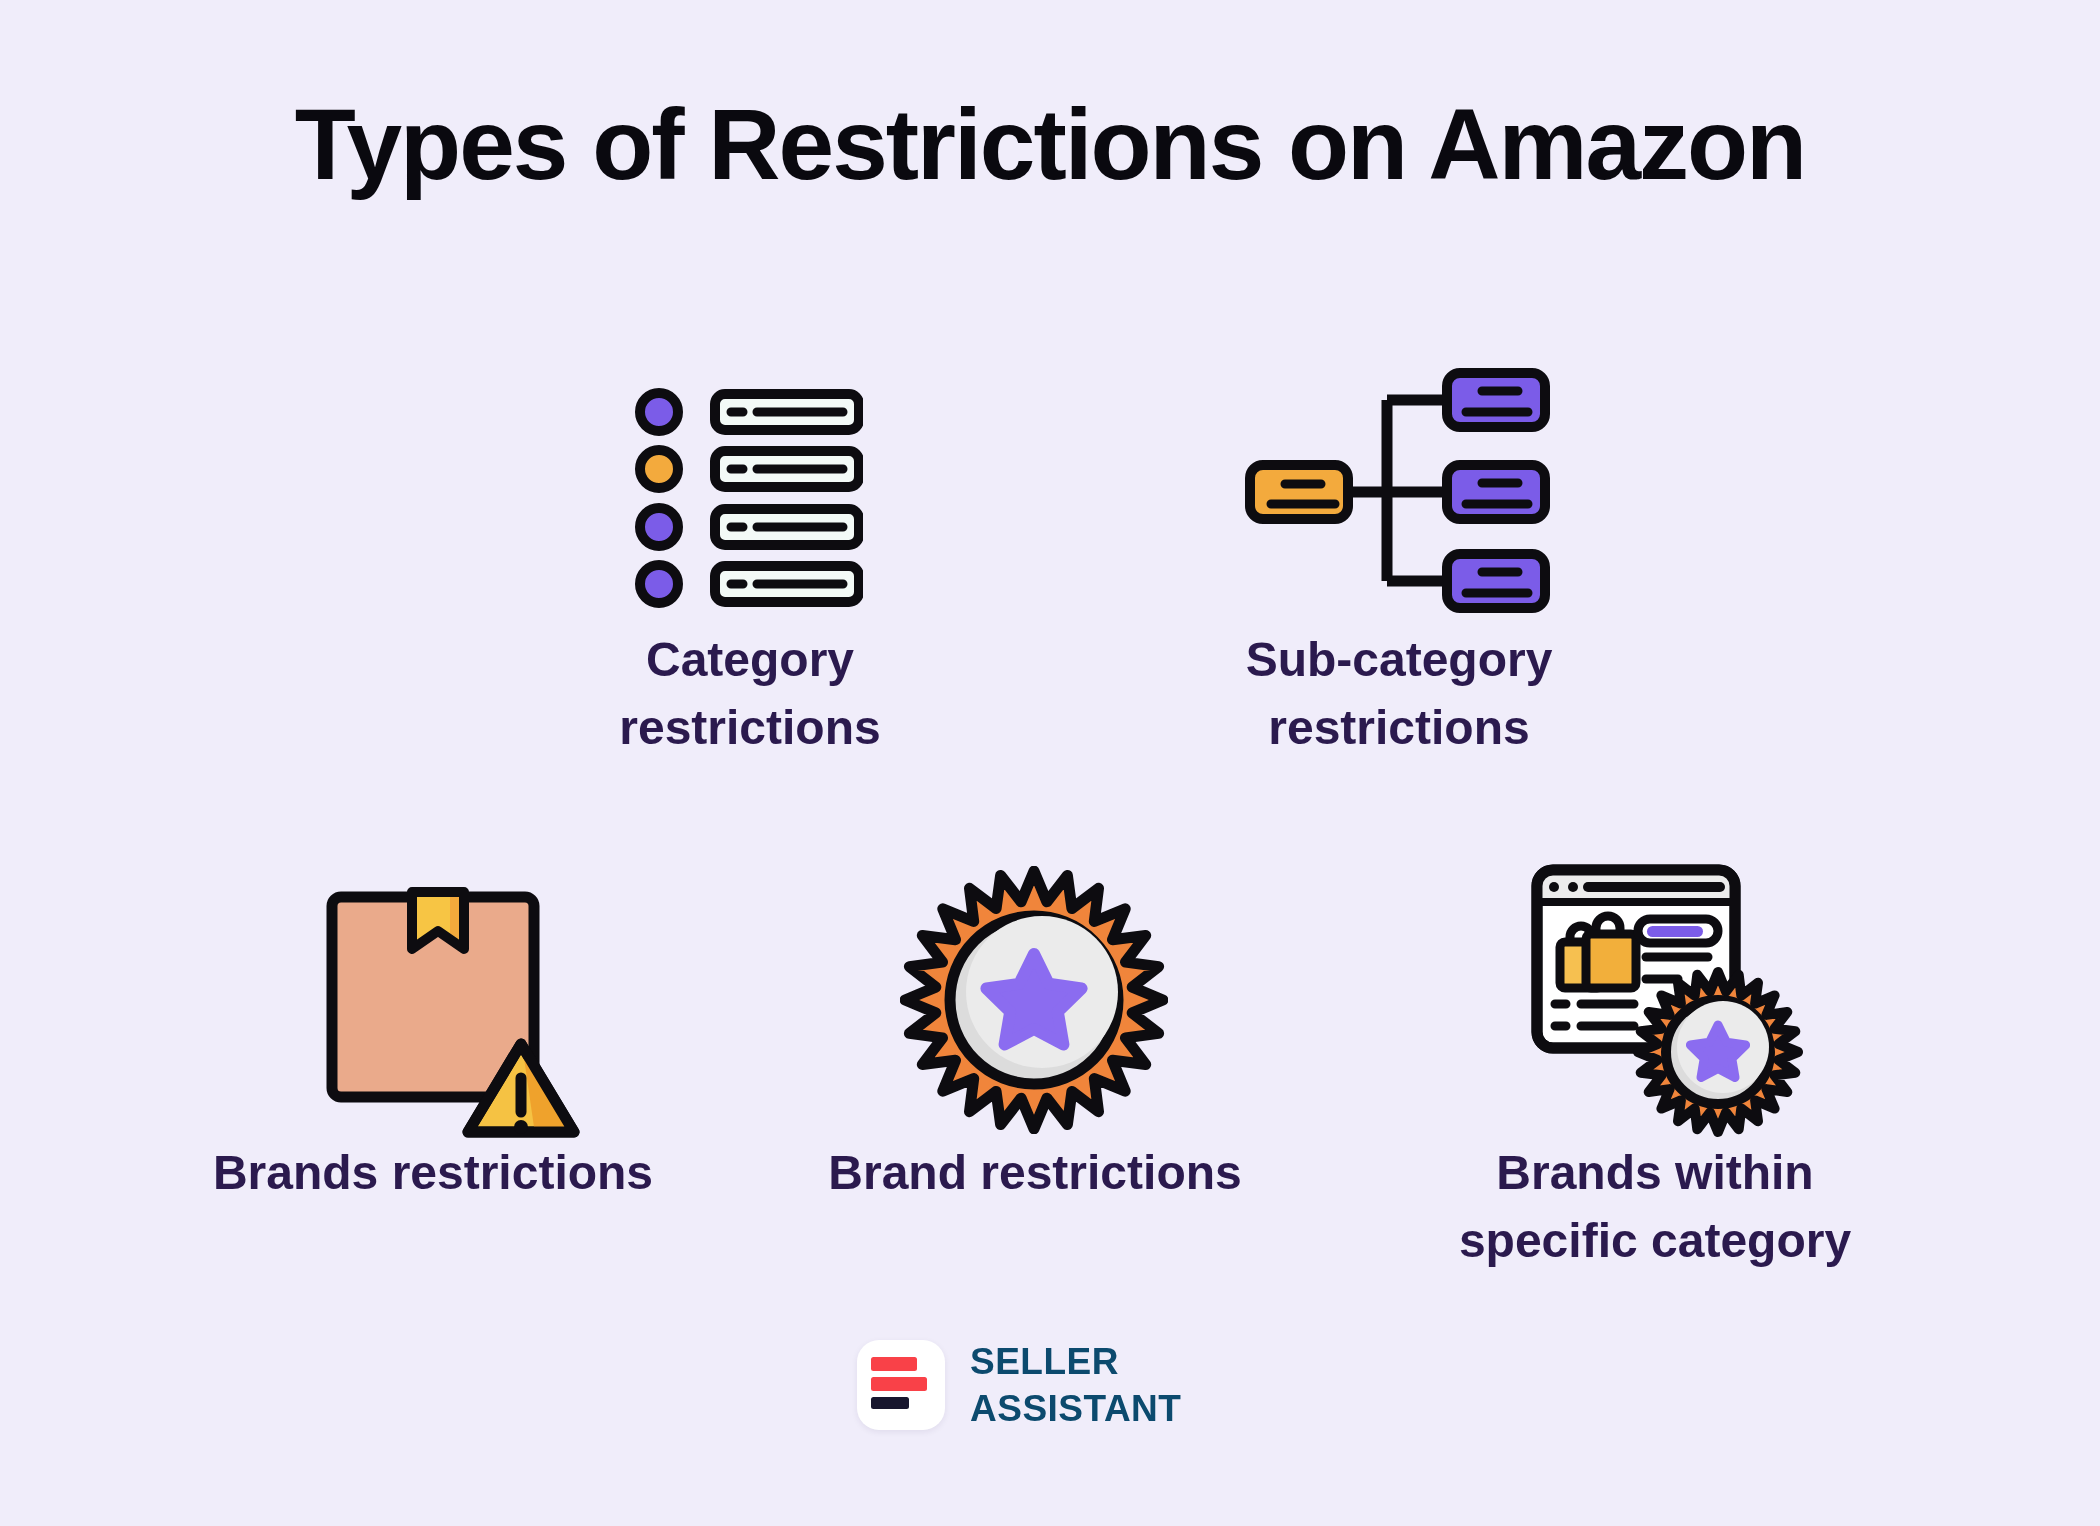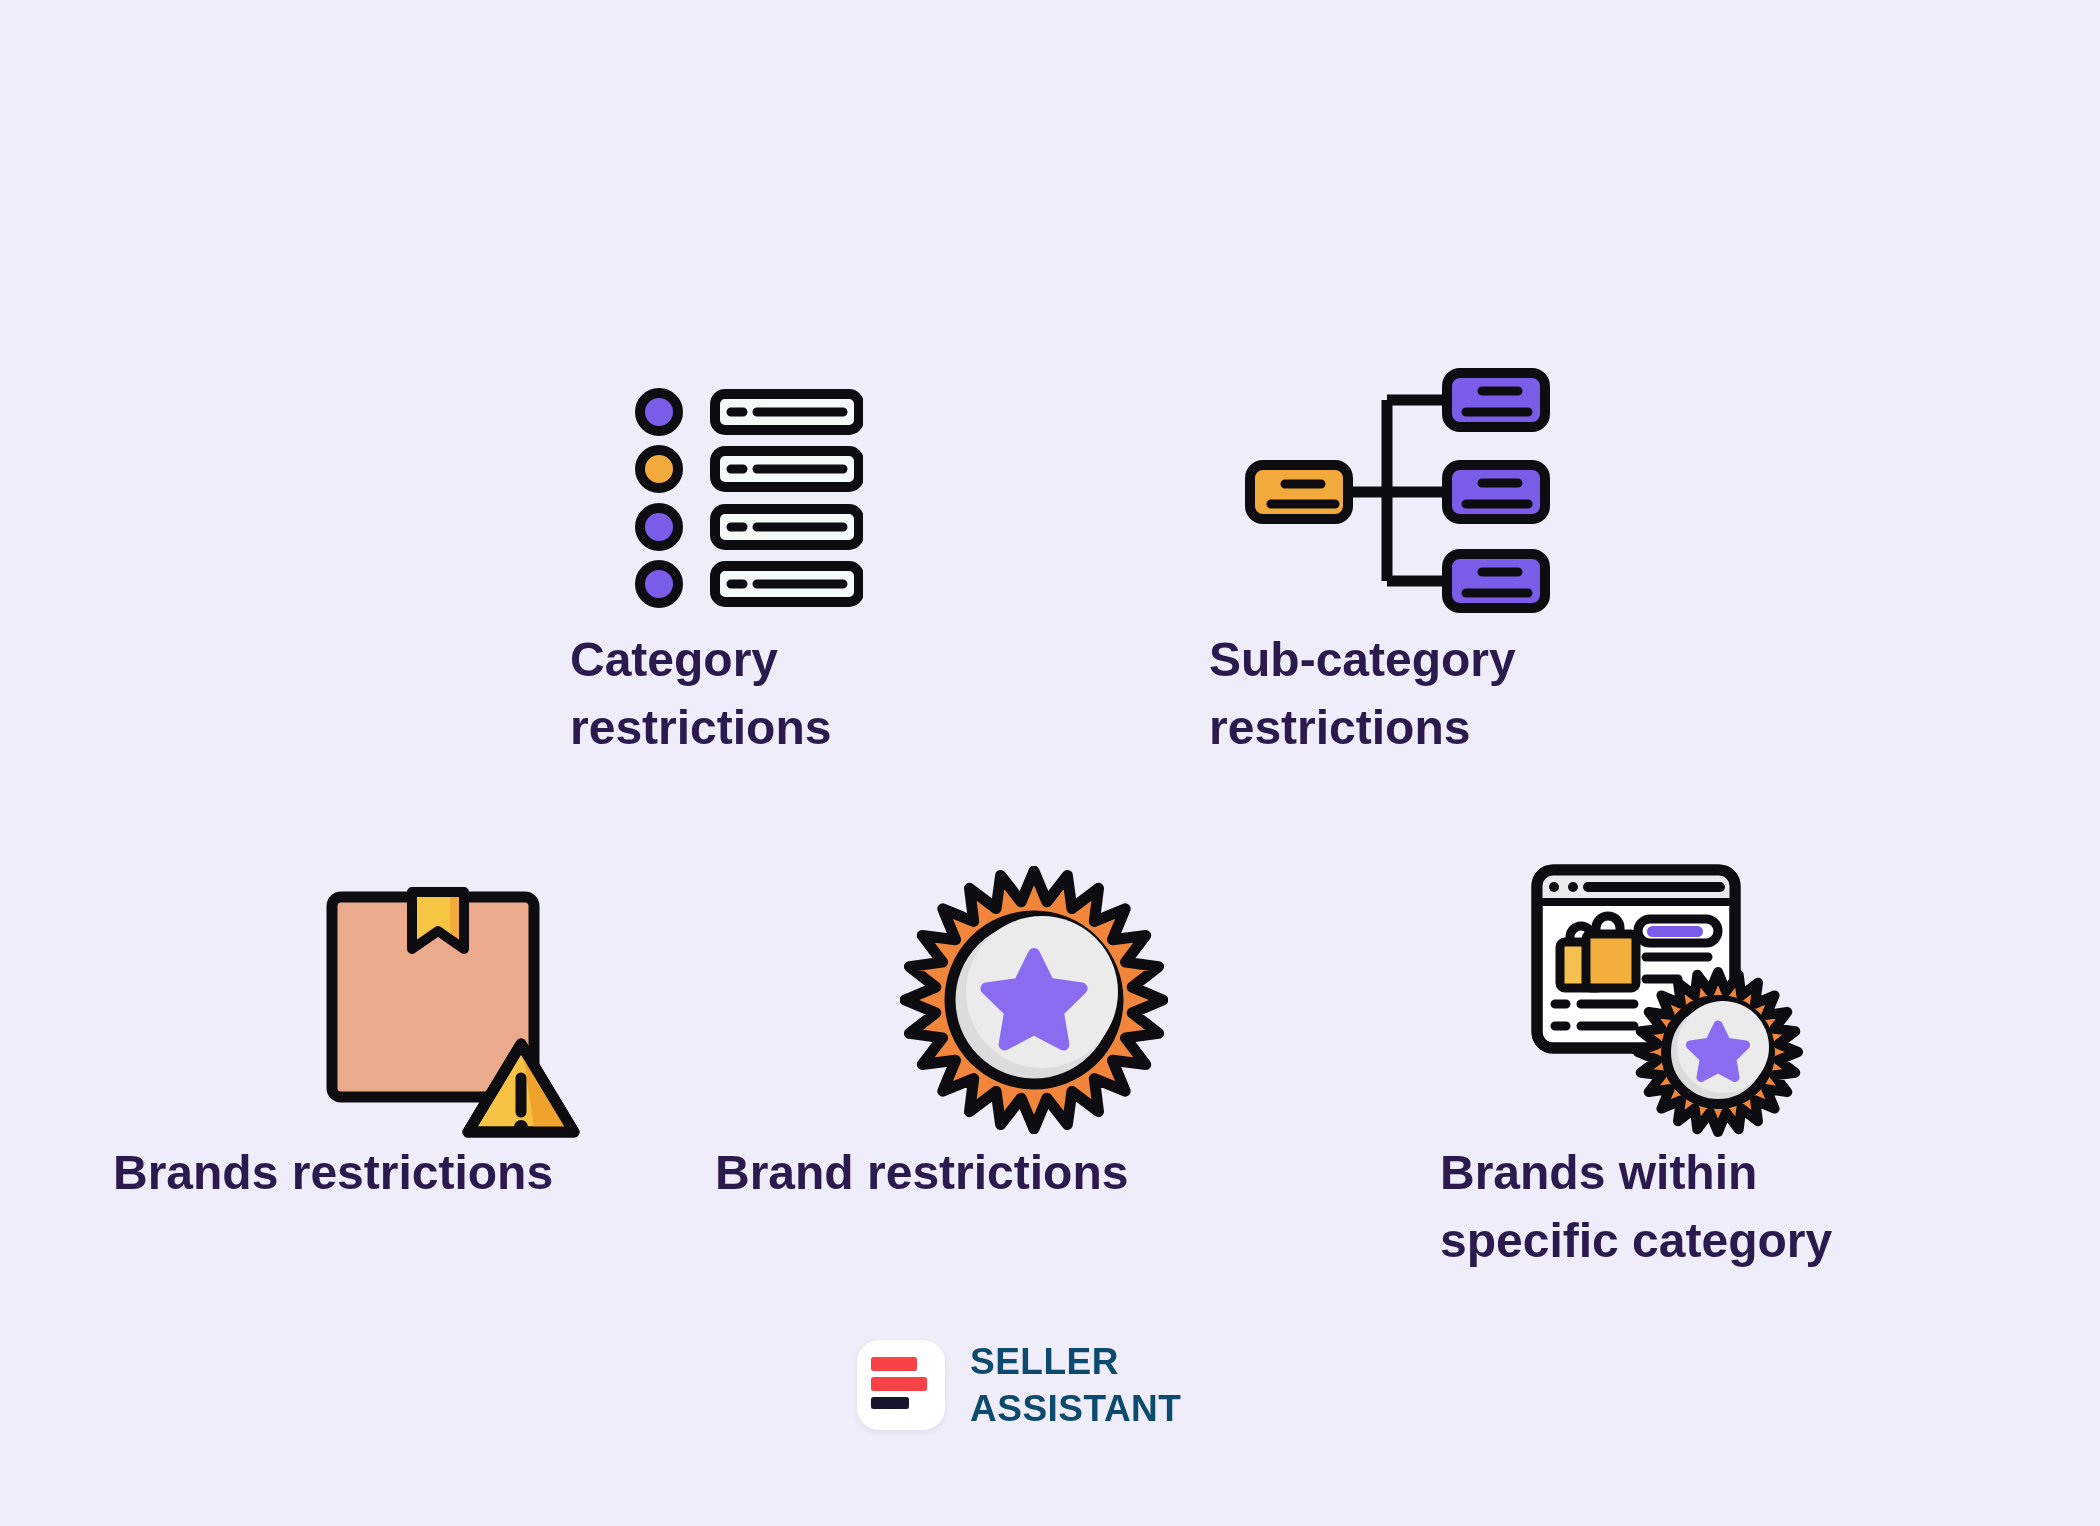--- a/index.html
+++ b/index.html
@@ -14,20 +14,21 @@
   }
   .icon{position:absolute;}
   .icon-category{left:633px;top:386px;width:230px;height:222px;}
   .icon-subcategory{left:1245px;top:368px;width:308px;height:245px;}
   .icon-product{left:322px;top:886px;width:258px;height:256px;}
   .icon-brand{left:900px;top:866px;width:268px;height:268px;}
   .icon-brands-within{left:1530px;top:862px;width:275px;height:280px;}
   .label{
     position:absolute;transform:translateX(-50%);
     font-size:48px;font-weight:700;line-height:68px;color:#2b1a4e;
+    text-align:center;
   }
   .label-category{left:750px;top:626px;width:360px;}
   .label-subcategory{left:1399px;top:626px;width:380px;}
   .label-product{left:433px;top:1139px;width:640px;}
   .label-brand{left:1035px;top:1139px;width:640px;}
   .label-brands-within{left:1655px;top:1139px;width:430px;}
   .logo-mark{
     position:absolute;left:857px;top:1340px;width:88px;height:90px;
     background:#ffffff;border-radius:22px;box-shadow:0 2px 6px rgba(40,30,80,0.08);
   }
@@ -39,20 +40,21 @@
     position:absolute;left:970px;top:1338px;
     font-size:37px;font-weight:800;line-height:47px;letter-spacing:0.5px;
     color:#0c4a6e;
   }
 </style>
 </head>
 <body>
 
 <div class="canvas">
 
+  <h1 class="title">Types of Restrictions on Amazon</h1>
 
   <svg class="icon icon-category" viewBox="0 0 230 222">
     <g stroke="#0d0c10" stroke-width="10">
       <circle cx="26" cy="26" r="19" fill="#7b5ce8"></circle>
       <circle cx="26" cy="83" r="19" fill="#f3aa3d"></circle>
       <circle cx="26" cy="141" r="19" fill="#7b5ce8"></circle>
       <circle cx="26" cy="198" r="19" fill="#7b5ce8"></circle>
       <rect x="82" y="8" width="144" height="36" rx="10" fill="#f3faf7"></rect>
       <rect x="82" y="65" width="144" height="36" rx="10" fill="#f3faf7"></rect>
       <rect x="82" y="123" width="144" height="36" rx="10" fill="#f3faf7"></rect>

